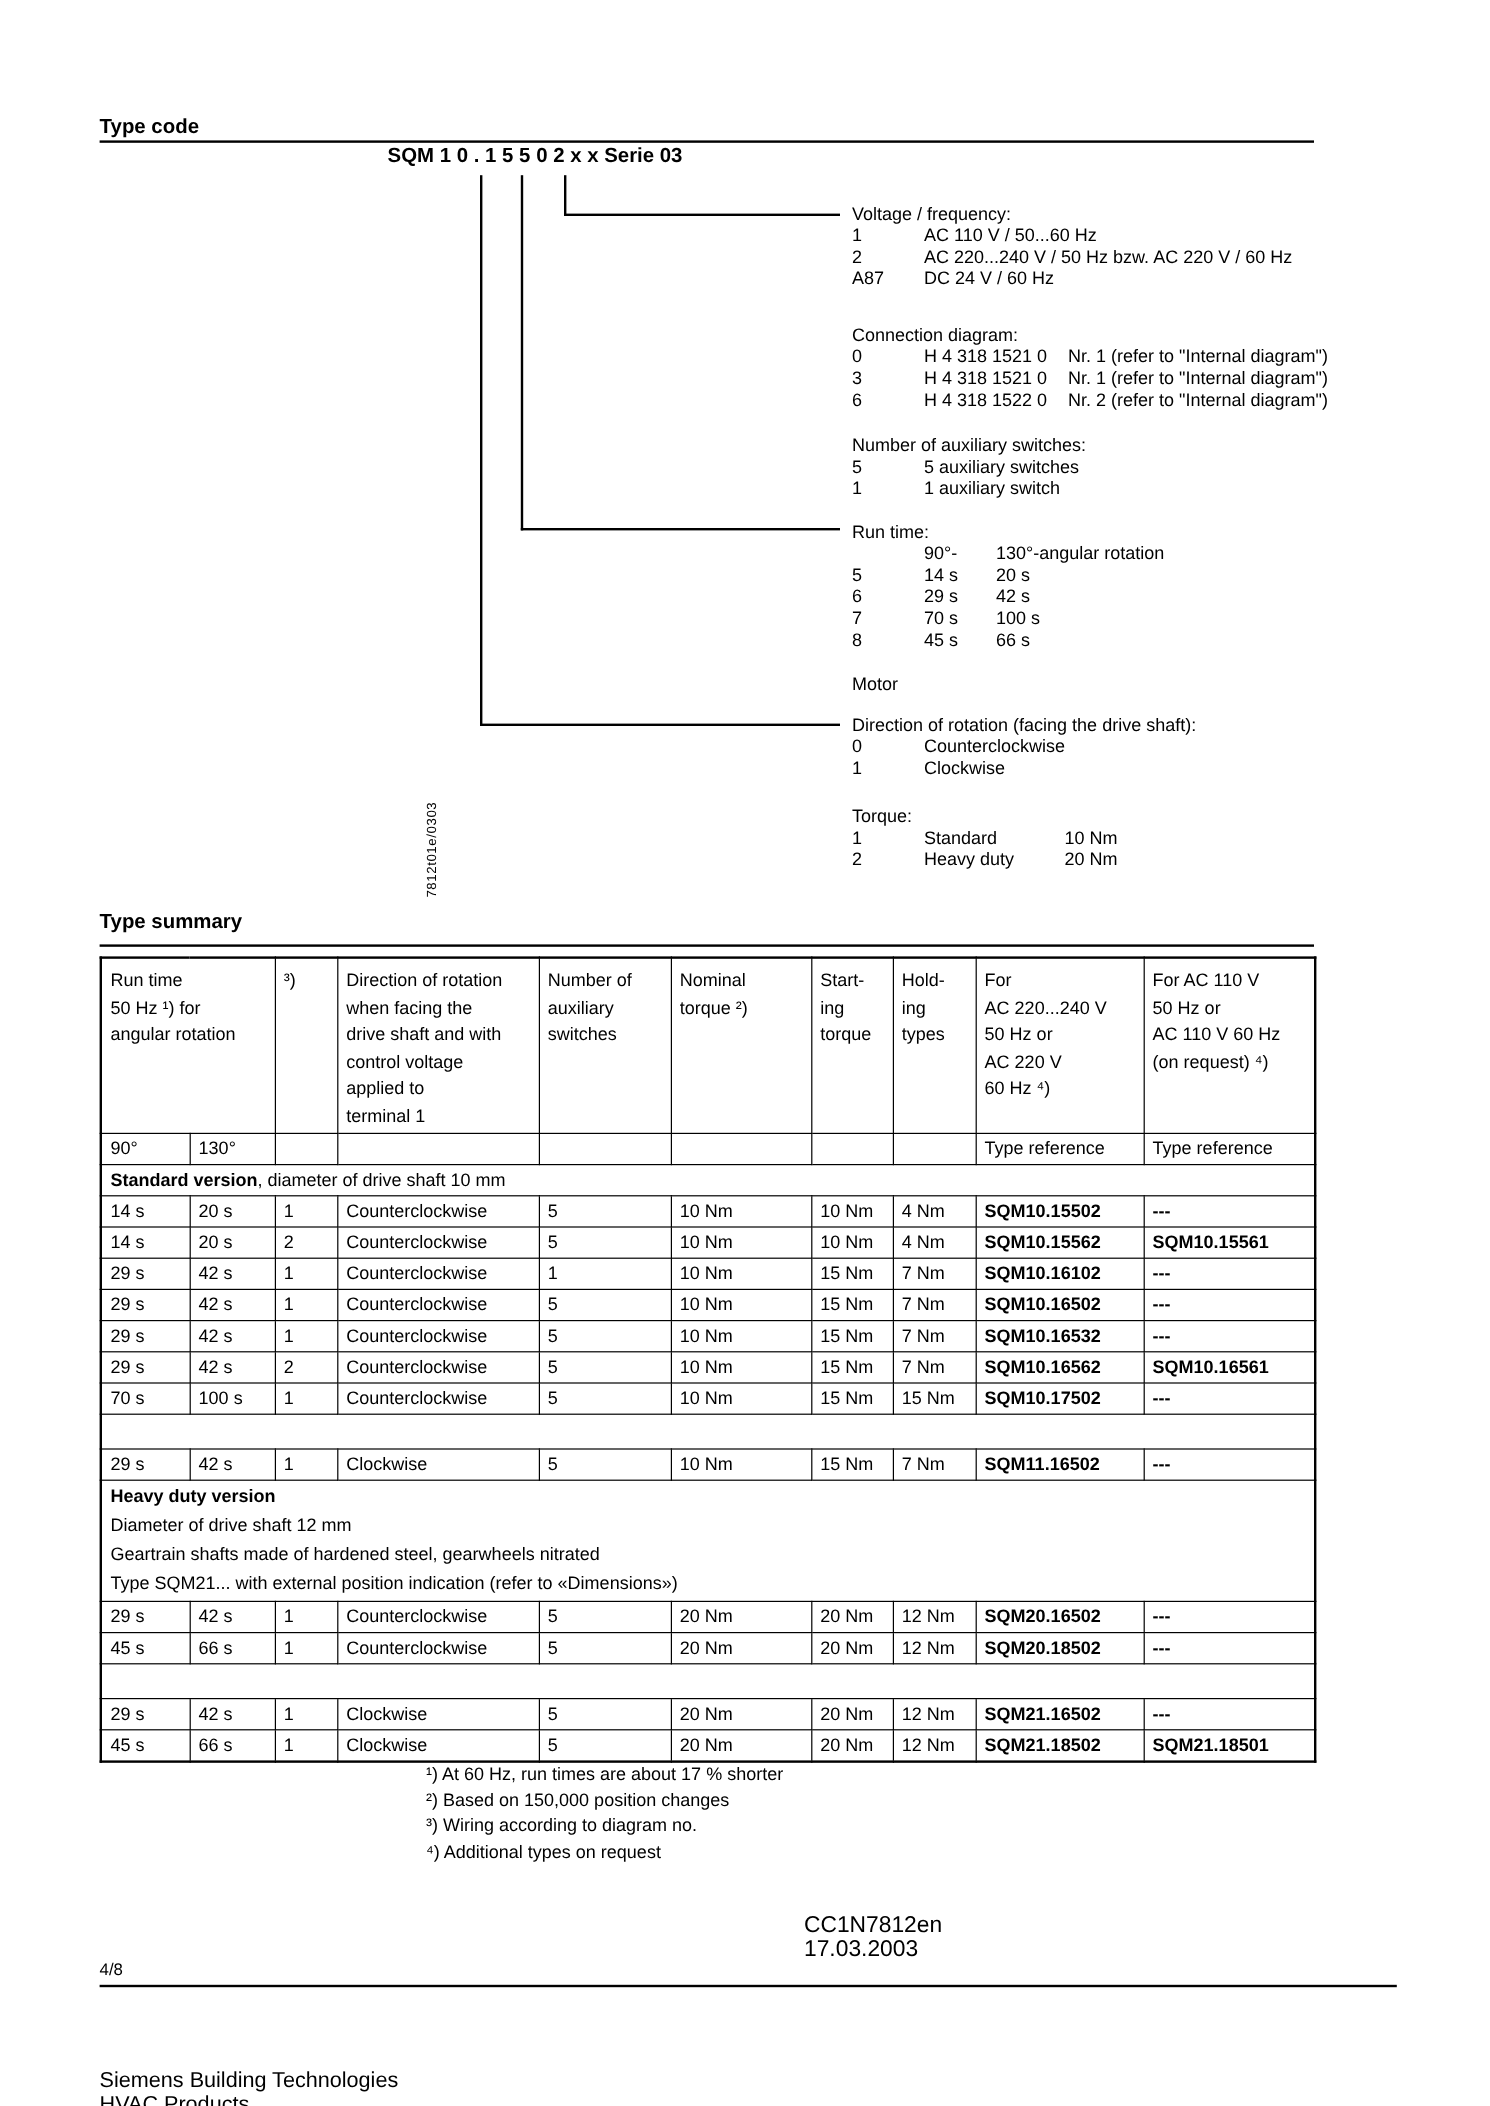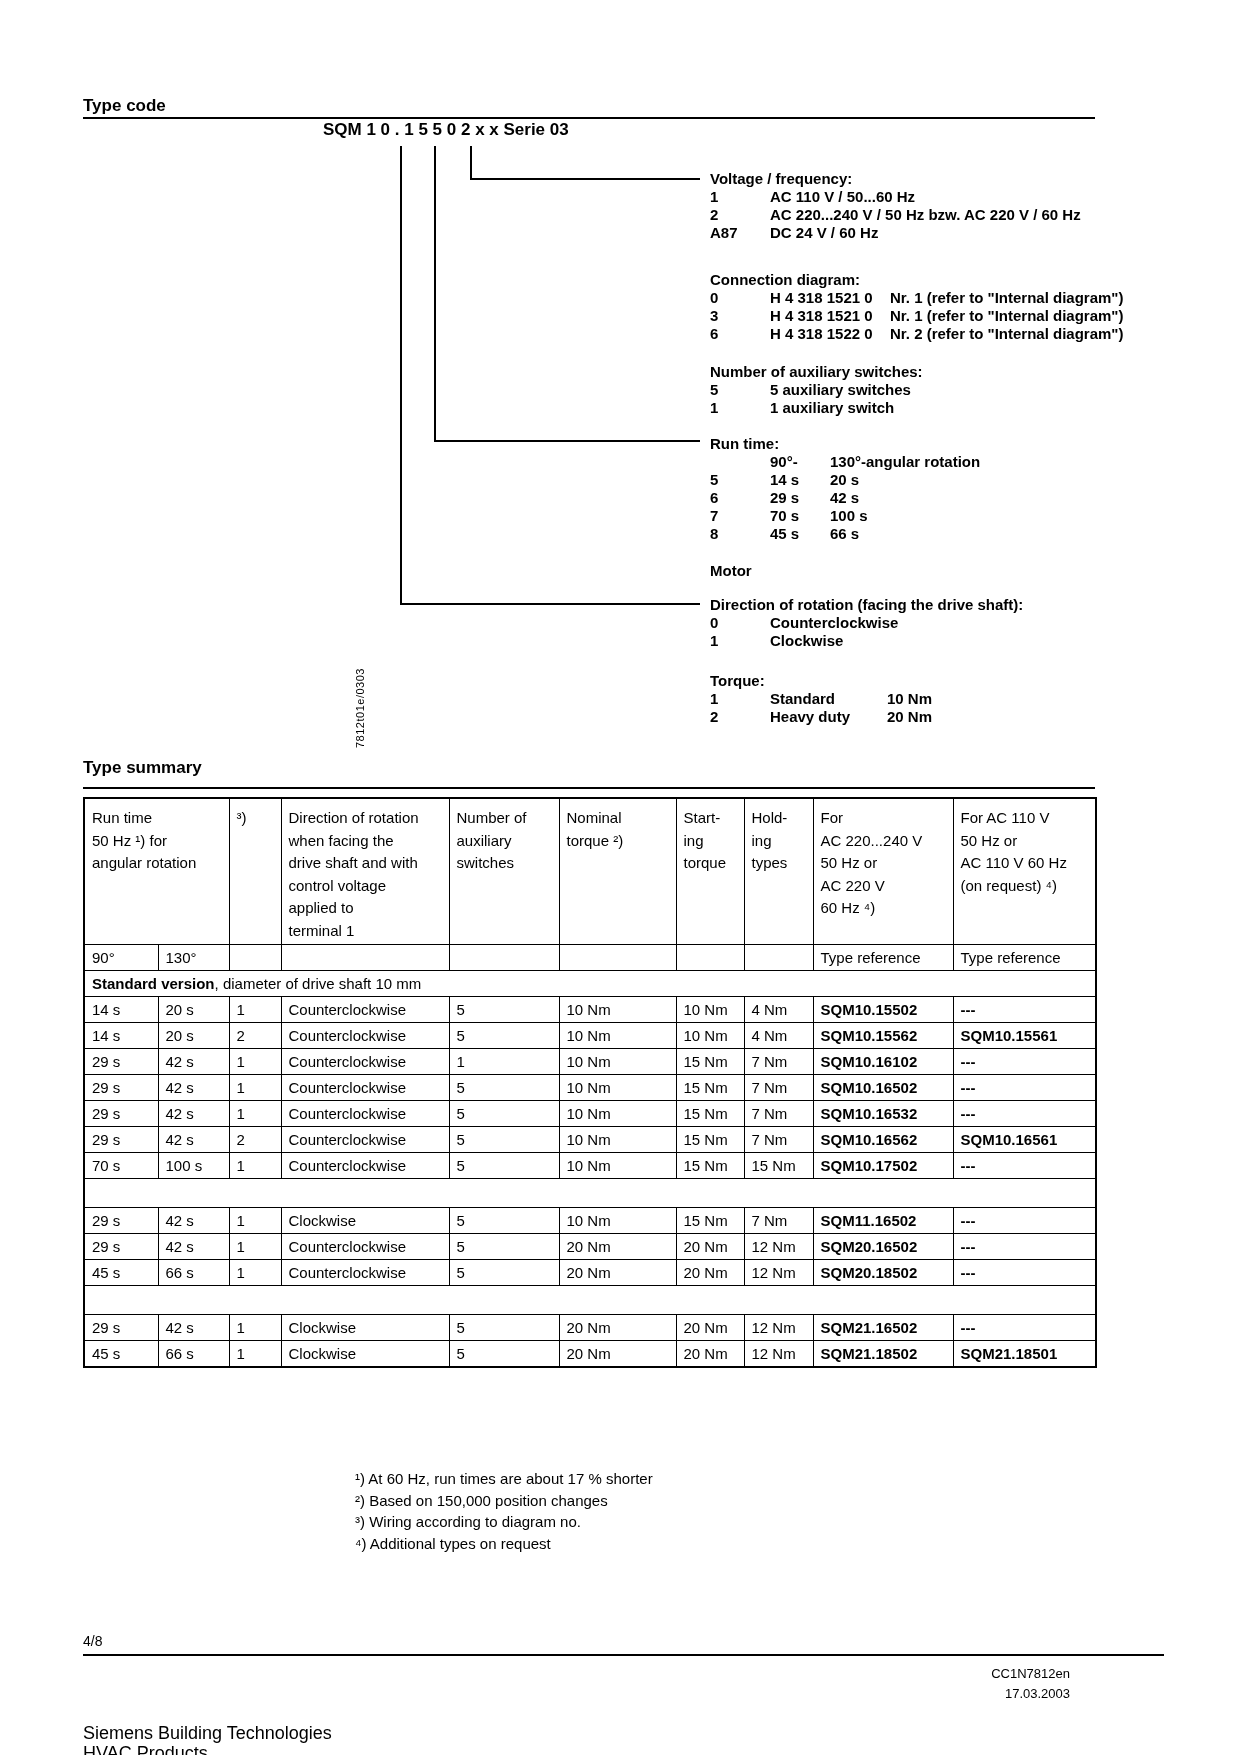--- a/index.html
+++ b/index.html
@@ -20,21 +20,21 @@
   .vertical-label{
     position:absolute;
     writing-mode:vertical-rl;
     transform:rotate(180deg);
     font-size:11px;
     letter-spacing:.5px;
     white-space:nowrap;
   }
   
   .tc-sections{position:absolute;left:710px;top:170px;width:480px;font-size:15px;line-height:18px;}
-  .tc-sec{margin:0;font-weight:bold;}
+  .tc-sec{margin:0;}
   .tc-sec-1{margin-top:29px;}
   .tc-sec-2{margin-top:20px;}
   .tc-sec-3{margin-top:18px;}
   .tc-sec-4{margin-top:19px;}
   .tc-sec-5{margin-top:16px;}
   .tc-sec-6{margin-top:22px;}
   .tc-row span{display:inline-block;vertical-align:top;white-space:nowrap;}
   .tc-row .c1{width:60px;}
   .tc-sec-1 .c2{width:120px;}
   .tc-sec-3 .c2{width:60px;}
@@ -64,21 +64,21 @@
   }
   .ts-table .sub-row td{height:21px;}
   .ts-table .section-row td{height:21px;}
   .ts-table .data-row td{height:21px;}
   .ts-table .ref{font-weight:bold;}
   .ts-table .spacer-row td{height:28px;padding:0;}
   .ts-table .block-row td{line-height:24px;padding:2px 7px;}
   
   .footnotes{position:absolute;left:355px;top:1468px;font-size:15px;line-height:21.5px;}
   .footer-left{position:absolute;left:83px;top:1723px;font-size:18px;line-height:20px;}
-  .footer-right{position:absolute;left:670px;top:1664px;width:400px;font-size:13px;line-height:20px;text-align:right;}
+  .footer-right{position:absolute;left:670px;top:1595px;width:400px;font-size:19px;line-height:20px;text-align:left;}
   .page-num{position:absolute;left:83px;top:1633px;font-size:14px;}
 </style>
 </head>
 <body>
 
 <div class="page">
 
   <div class="abs h1" style="left:83px;top:96px;">Type code</div>
   <div class="rule" style="left:83px;top:117px;width:1012px;"></div>
 
@@ -290,20 +290,28 @@
           <td>42 s</td>
           <td>1</td>
           <td>Clockwise</td>
           <td>5</td>
           <td>10 Nm</td>
           <td>15 Nm</td>
           <td>7 Nm</td>
           <td class="ref">SQM11.16502</td>
           <td class="ref">---</td>
         </tr>
+        <tr class="block-row">
+          <td colspan="10">
+            <div><b>Heavy duty version</b></div>
+            <div>Diameter of drive shaft 12 mm</div>
+            <div>Geartrain shafts made of hardened steel, gearwheels nitrated</div>
+            <div>Type SQM21... with external position indication (refer to «Dimensions»)</div>
+          </td>
+        </tr>
         <tr class="data-row">
           <td>29 s</td>
           <td>42 s</td>
           <td>1</td>
           <td>Counterclockwise</td>
           <td>5</td>
           <td>20 Nm</td>
           <td>20 Nm</td>
           <td>12 Nm</td>
           <td class="ref">SQM20.16502</td>

